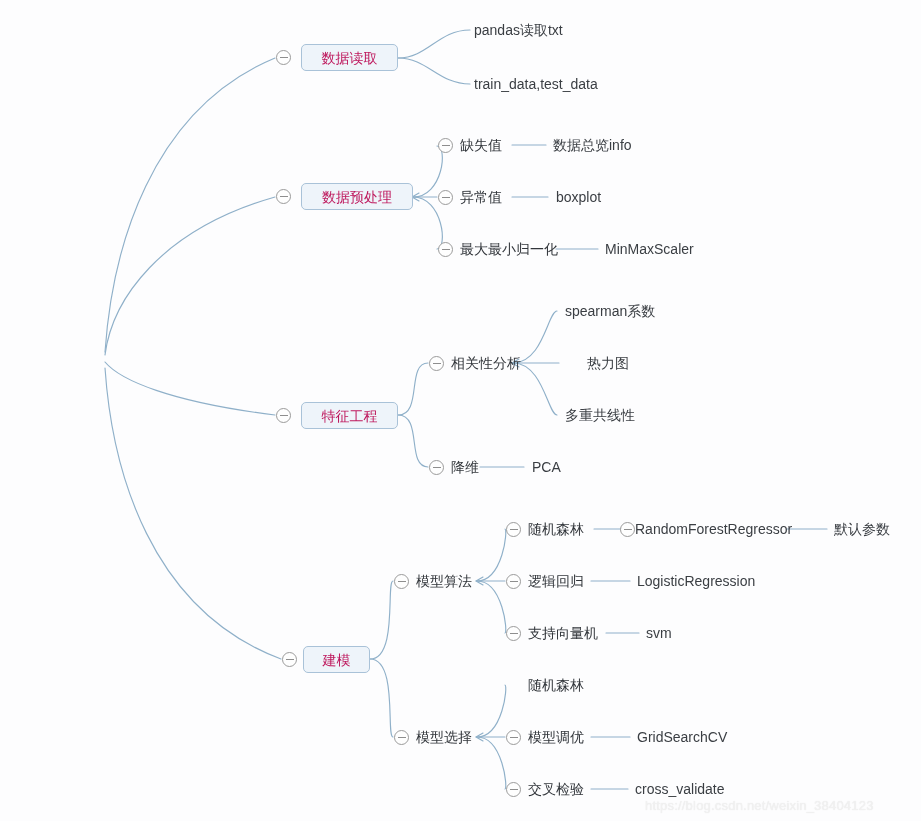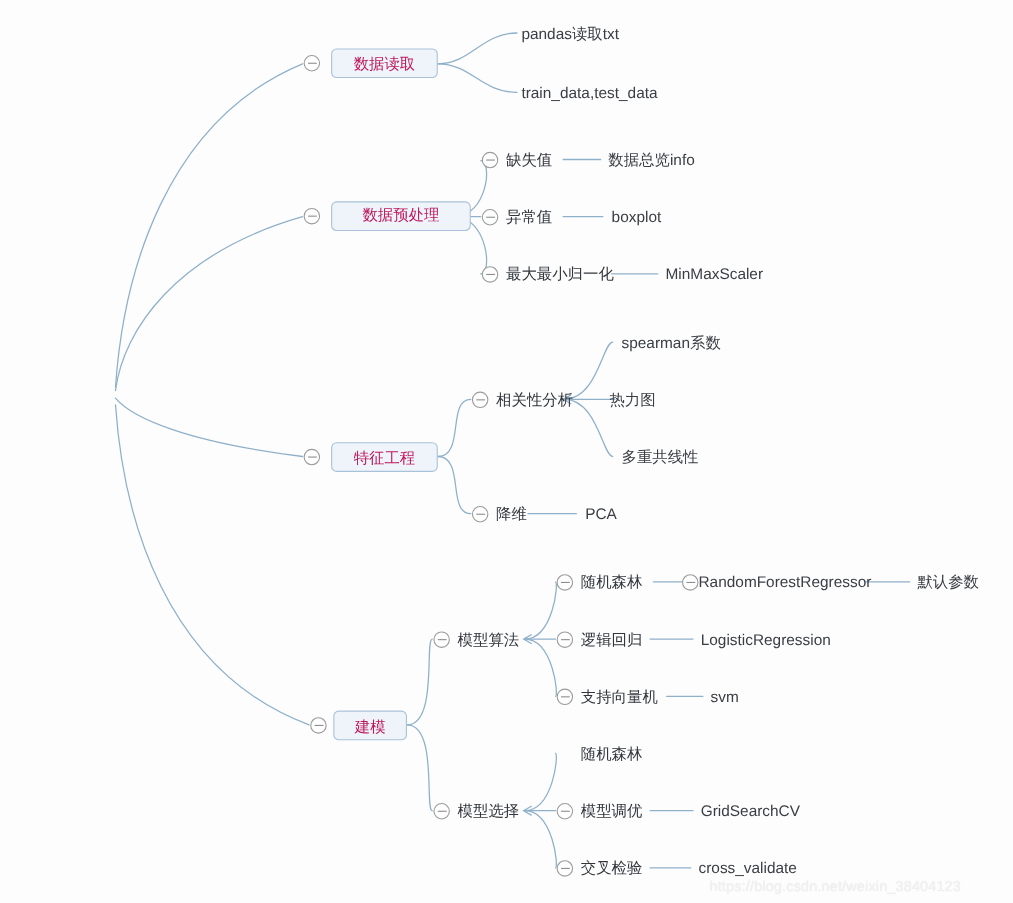--- a/index.html
+++ b/index.html
@@ -172,21 +172,21 @@
 
 
   <div class="toggle" style="left:276px; top:50px;"></div>
   <div class="box-node" style="left:301px; top:44px; width:97px;">
     <span class="box-label">数据读取</span>
   </div>
   <div class="text-node leaf" style="left:474px; top:23px;">pandas读取txt</div>
   <div class="text-node leaf" style="left:474px; top:77px;">train_data,test_data</div>
 
   <div class="toggle" style="left:276px; top:189px;"></div>
-  <div class="box-node" style="left:301px; top:183px; width:127px;font-family:Liberation Mono, monospace;">
+  <div class="box-node" style="left:301px; top:183px; width:112px;">
     <span class="box-label">数据预处理</span>
   </div>
 
   <div class="toggle" style="left:438px; top:138px;"></div>
   <div class="text-node" style="left:460px; top:138px;">缺失值</div>
   <div class="text-node leaf" style="left:553px; top:138px;">数据总览info</div>
 
   <div class="toggle" style="left:438px; top:190px;"></div>
   <div class="text-node" style="left:460px; top:190px;">异常值</div>
   <div class="text-node leaf" style="left:556px; top:190px;">boxplot</div>
@@ -196,21 +196,21 @@
   <div class="text-node leaf" style="left:605px; top:242px;">MinMaxScaler</div>
 
   <div class="toggle" style="left:276px; top:408px;"></div>
   <div class="box-node" style="left:301px; top:402px; width:97px;text-align:center;">
     <span class="box-label">特征工程</span>
   </div>
 
   <div class="toggle" style="left:429px; top:356px;"></div>
   <div class="text-node" style="left:451px; top:356px;">相关性分析</div>
   <div class="text-node leaf" style="left:565px; top:304px;">spearman系数</div>
-  <div class="text-node leaf" style="left:554px; top:356px;">热力图</div>
+  <div class="text-node leaf" style="left:587px; top:356px;">热力图</div>
   <div class="text-node leaf" style="left:565px; top:408px;">多重共线性</div>
 
   <div class="toggle" style="left:429px; top:460px;"></div>
   <div class="text-node" style="left:451px; top:460px;">降维</div>
   <div class="text-node leaf" style="left:532px; top:460px;">PCA</div>
 
   <div class="toggle" style="left:282px; top:652px;"></div>
   <div class="box-node" style="left:303px; top:646px; width:67px;">
     <span class="box-label">建模</span>
   </div>

